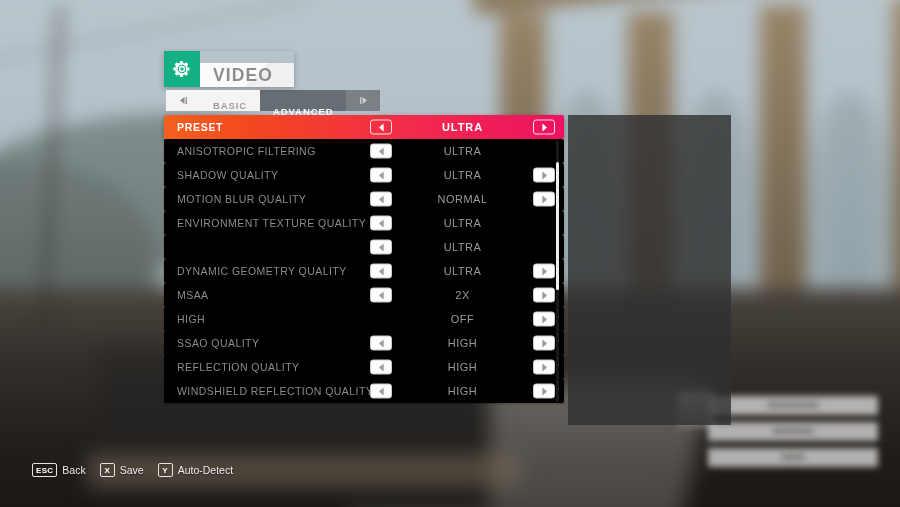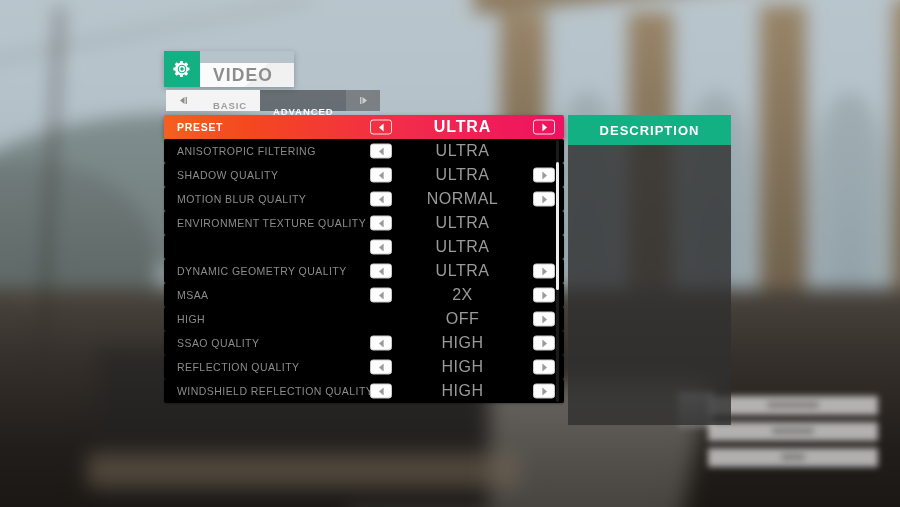--- a/index.html
+++ b/index.html
@@ -252,21 +252,21 @@
   }
   .row.preset .arrow-left,
   .row.preset .arrow-right {
     border-color: rgba(255,255,255,.85);
     background: transparent;
   }
   .arrow-left svg, .arrow-right svg { width: 7px; height: 8px; display: block; }
   .row-value {
     position: absolute; left: 228px; width: 141px;
     text-align: center;
-    font-size: 16px;
+    font-size: 11px;
     letter-spacing: .5px;
     color: #9a9a9a;
     font-family: "Liberation Sans Narrow", "Liberation Sans", sans-serif;
   }
   .row.preset .row-value {
     color: #ffffff;
     font-weight: bold;
     letter-spacing: .9px;
   }
 
@@ -561,19 +561,30 @@
           </div>
         </div>
       </div>
   </div>
 
   <div id="scroll-track">
     <div id="scroll-thumb"></div>
   </div>
 
   <div id="description">
-    <div id="desc-header">
-      <span id="desc-title">DESCRIPTION</span>
-    </div>
-  </div>
-
+  </div>
+
+  <div id="footer">
+      <div class="hint">
+        <span class="hint-key">ESC</span>
+        <span class="hint-label">Back</span>
+      </div>
+      <div class="hint">
+        <span class="hint-key">X</span>
+        <span class="hint-label">Save</span>
+      </div>
+      <div class="hint">
+        <span class="hint-key">Y</span>
+        <span class="hint-label">Auto-Detect</span>
+      </div>
+    </div>
 
 </div>
 
 </body></html>

